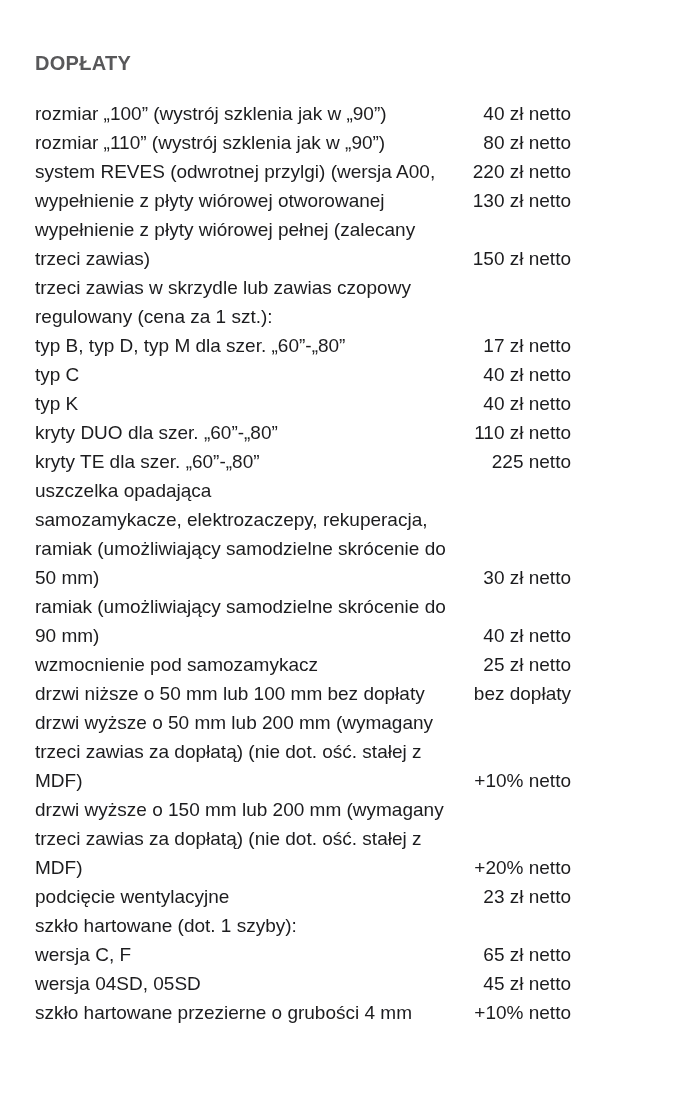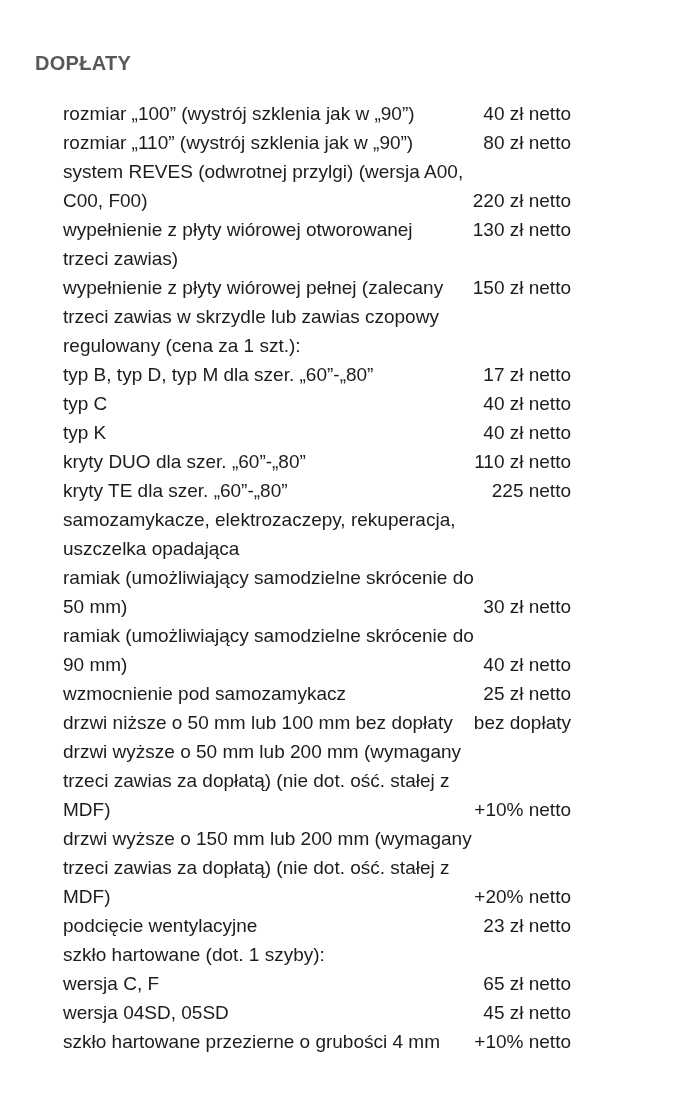--- a/index.html
+++ b/index.html
@@ -33,21 +33,20 @@
     line-height: 29px;
     color: var(--text-color, #1c1c1e);
   }
   .row {
     display: flex;
     align-items: flex-end;
   }
   .desc {
     flex: 1 1 auto;
     max-width: 492px;
-    margin-left: 28px;
   }
   .price {
     margin-left: auto;
     white-space: nowrap;
     text-align: left;
   }
 </style>
 </head>
 <body style="background: rgb(255, 255, 255);">
 
@@ -64,36 +63,35 @@
   <div class="row">
     <div class="desc">
           <div class="line">rozmiar „110” (wystrój szklenia jak w „90”)</div>
         </div>
     <div class="price">80 zł netto</div>
   </div>
 
   <div class="row">
     <div class="desc">
           <div class="line">system REVES (odwrotnej przylgi) (wersja A00,</div>
-          <div class="line">C00, F00)</div>
         </div>
     <div class="price">220 zł netto</div>
   </div>
 
   <div class="row">
     <div class="desc">
           <div class="line">wypełnienie z płyty wiórowej otworowanej</div>
         </div>
     <div class="price">130 zł netto</div>
   </div>
 
   <div class="row">
     <div class="desc">
+          <div class="line">wypełnienie z płyty wiórowej pełnej (zalecany</div>
           <div class="line">trzeci zawias)</div>
-          <div class="line">wypełnienie z płyty wiórowej pełnej (zalecany</div>
         </div>
     <div class="price">150 zł netto</div>
   </div>
 
   <div class="row">
     <div class="desc">
           <div class="line">trzeci zawias w skrzydle lub zawias czopowy</div>
           <div class="line">regulowany (cena za 1 szt.):</div>
         </div>
     <div class="price"></div>
@@ -129,22 +127,22 @@
 
   <div class="row">
     <div class="desc">
           <div class="line">kryty TE dla szer. „60”-„80”</div>
         </div>
     <div class="price">225 netto</div>
   </div>
 
   <div class="row">
     <div class="desc">
+          <div class="line">uszczelka opadająca</div>
           <div class="line">samozamykacze, elektrozaczepy, rekuperacja,</div>
-          <div class="line">uszczelka opadająca</div>
         </div>
     <div class="price"></div>
   </div>
 
   <div class="row">
     <div class="desc">
           <div class="line">ramiak (umożliwiający samodzielne skrócenie do</div>
           <div class="line">50 mm)</div>
         </div>
     <div class="price">30 zł netto</div>

